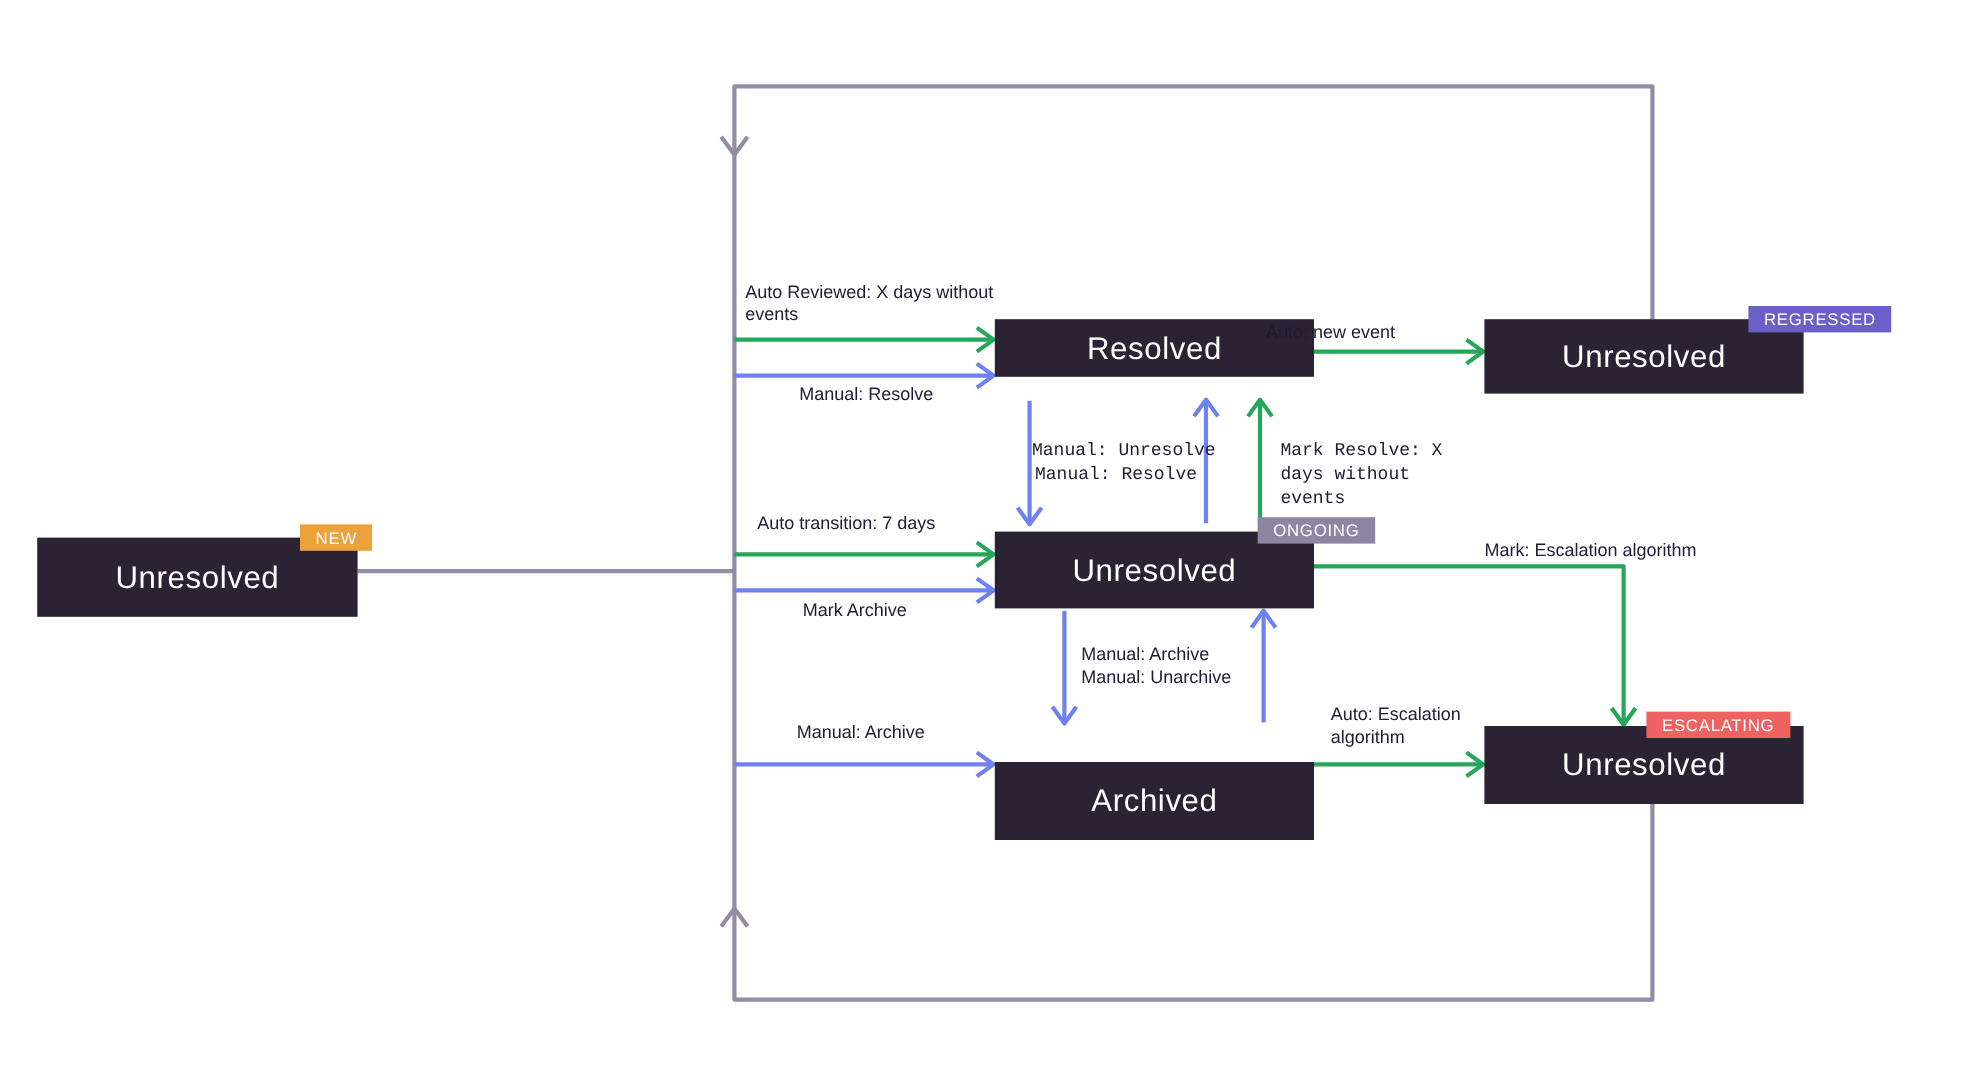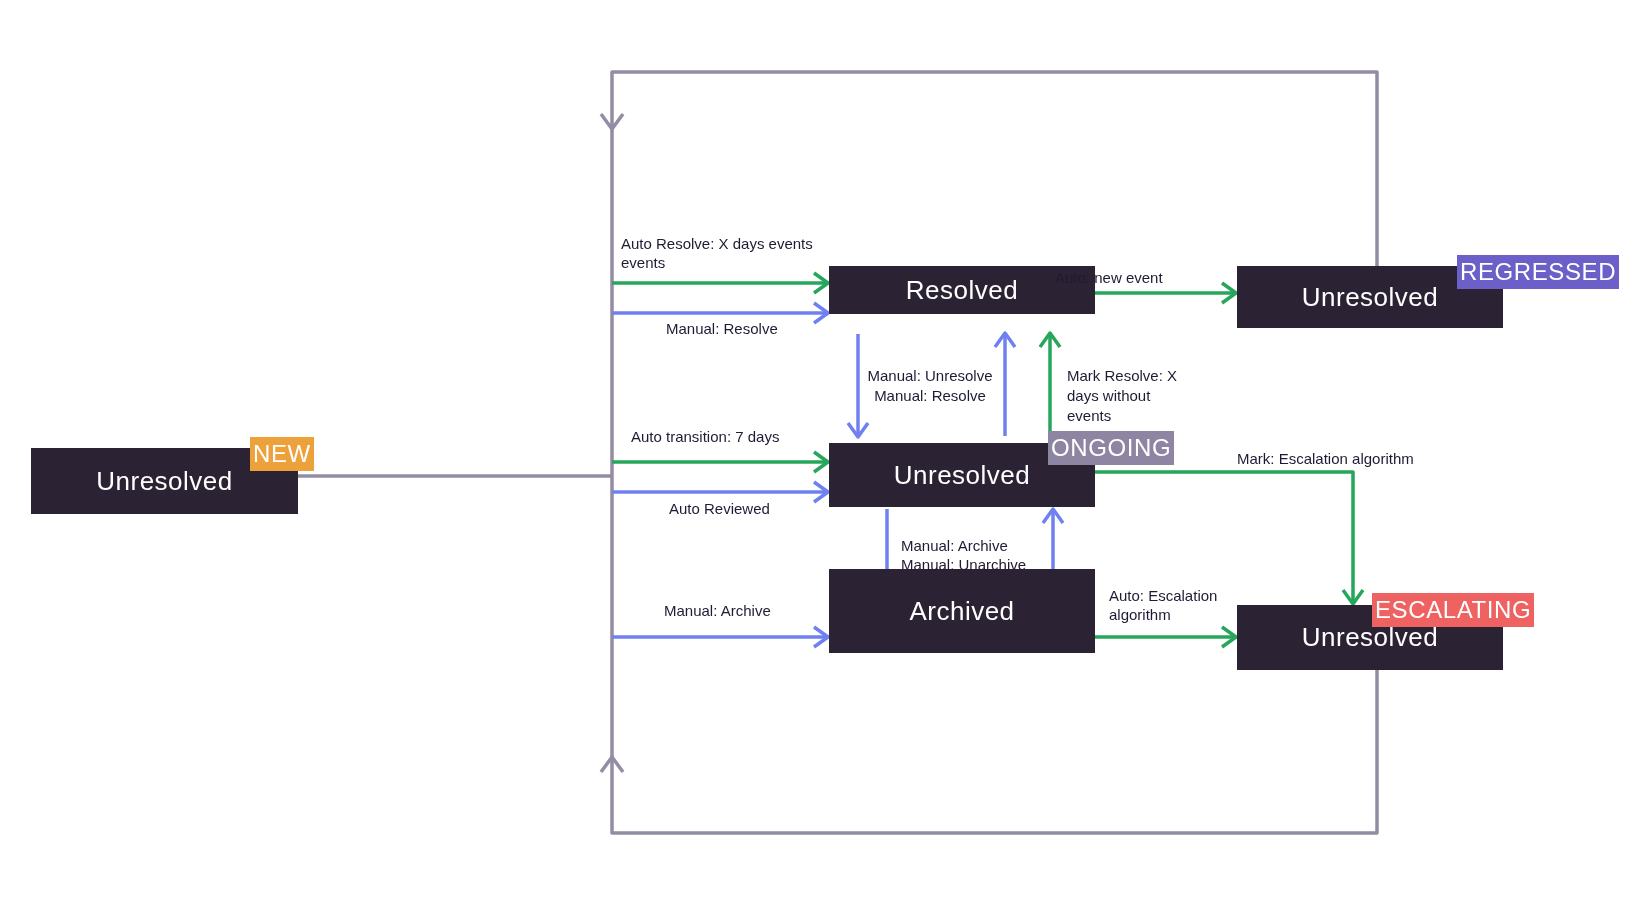--- a/index.html
+++ b/index.html
@@ -11,26 +11,26 @@
   html,body{margin:0;padding:0;}
   body{background:var(--background);font-family:"Liberation Sans",sans-serif;}
   .canvas{position:relative;width:1636px;height:906px;background:var(--background);overflow:hidden;}
   .canvas svg{position:absolute;left:0;top:0;}
   .p{stroke:var(--purple-line);stroke-width:3.5;fill:none;stroke-linejoin:round;}
   .g{stroke:var(--green);stroke-width:3.5;fill:none;stroke-linejoin:round;}
   .b{stroke:var(--blue);stroke-width:3.5;fill:none;stroke-linejoin:round;}
   .state{position:absolute;background:var(--state-box);color:var(--state-text);
     display:flex;align-items:center;justify-content:center;font-size:26px;
     font-weight:400;letter-spacing:0.5px;}
-  .badge{position:absolute;color:#fff;font-size:24px;font-weight:500;
-    letter-spacing:0.6px;padding:3px 3px;white-space:nowrap;}
+  .badge{position:absolute;color:#fff;font-size:14px;font-weight:500;
+    letter-spacing:0.6px;padding:3px 13px;white-space:nowrap;}
   .lbl{position:absolute;color:var(--label-text);font-size:15px;font-weight:500;
     line-height:19px;white-space:nowrap;}
   .lbl.center{text-align:center;}
-  .lh20{line-height:20px;}
+  .lh20{line-height:20px;font-family:Liberation Mono, monospace;}
 </style>
 </head>
 <body>
 
 <div class="canvas">
 
   <svg width="1636" height="906" viewBox="0 0 1636 906">
 
     <g>
       <path class="p" d="M1377 266 V72 H612 V833 H1377 V668"></path>
@@ -96,42 +96,42 @@
 
   <div class="state" style="left:31px;top:448px;width:267px;height:66px">
     <span>Unresolved</span>
   </div>
   <div class="state" style="left:829px;top:266px;width:266px;height:48px">
     <span>Resolved</span>
   </div>
   <div class="state" style="left:829px;top:443px;width:266px;height:64px">
     <span>Unresolved</span>
   </div>
-  <div class="state" style="left:829px;top:569px;width:266px;height:84px">
+  <div class="state" style="left:829px;top:635px;width:266px;height:65px">
     <span>Archived</span>
   </div>
   <div class="state" style="left:1237px;top:266px;width:266px;height:62px">
     <span>Unresolved</span>
   </div>
   <div class="state" style="left:1237px;top:605px;width:266px;height:65px">
     <span>Unresolved</span>
   </div>
 
   <div class="badge" style="left:250px;top:437px;background:var(--badge-new)">NEW</div>
   <div class="badge" style="left:1048px;top:431px;background:var(--badge-ongoing)">ONGOING</div>
   <div class="badge" style="left:1457px;top:255px;background:var(--badge-regressed)">REGRESSED</div>
   <div class="badge" style="left:1372px;top:593px;background:var(--badge-escalating)">ESCALATING</div>
 
   <div class="lbl" style="left:621px;top:234px">
-    <div>Auto Resolve: X days events</div>
+    <div>Auto Reviewed: X days without</div>
     <div>events</div>
   </div>
   <div class="lbl" style="left:666px;top:319px">Manual: Resolve</div>
   <div class="lbl" style="left:631px;top:427px">Auto transition: 7 days</div>
-  <div class="lbl" style="left:669px;top:499px">Auto Reviewed</div>
+  <div class="lbl" style="left:669px;top:499px">Mark Archive</div>
   <div class="lbl" style="left:664px;top:601px">Manual: Archive</div>
 
   <div class="lbl center lh20" style="left:860px;top:366px;width:140px">
     <div>Manual: Unresolve</div>
     <div>Manual: Resolve</div>
   </div>
   <div class="lbl lh20" style="left:1067px;top:366px">
     <div>Mark Resolve: X</div>
     <div>days without</div>
     <div>events</div>

